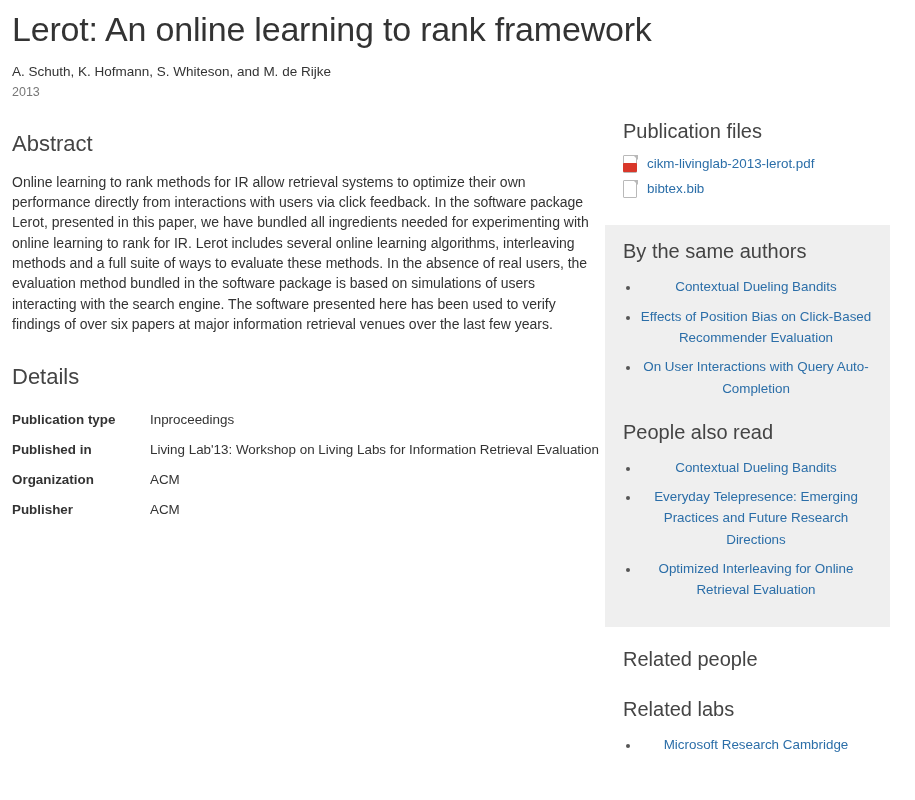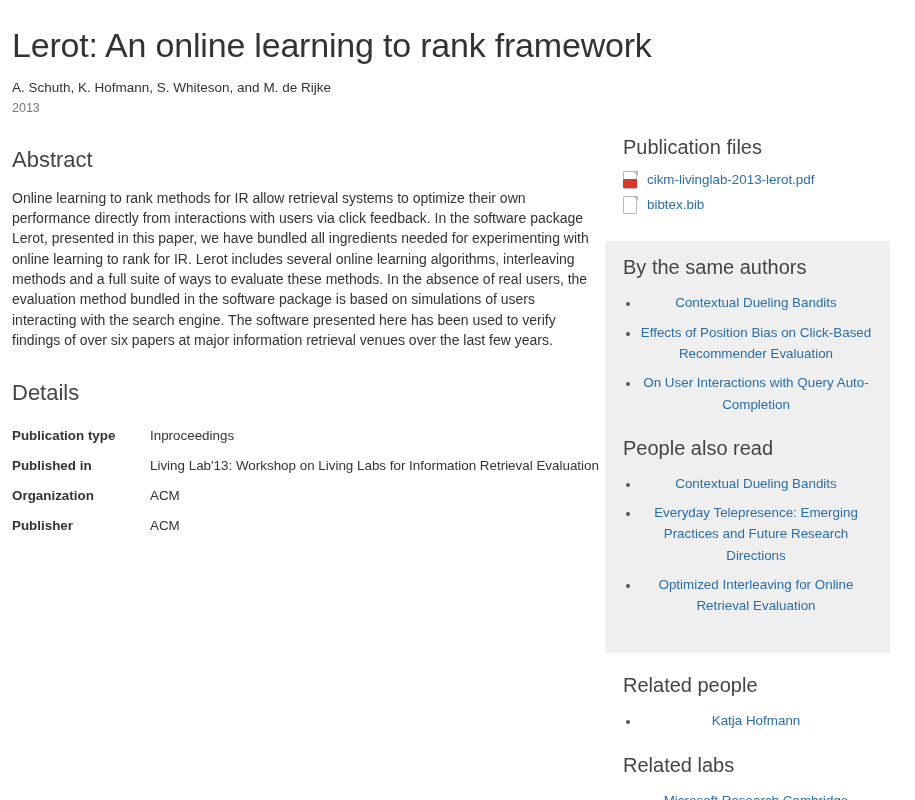--- a/index.html
+++ b/index.html
@@ -14,21 +14,21 @@
     overflow: hidden;
   }
   .page {
     position: relative;
     width: 915px;
     height: 800px;
   }
 
   
   .header {
-    padding: 20px 12px 0 12px;
+    padding: 4px 12px 0 12px;
   }
   .title {
     font-size: 34px;
     font-weight: 400;
     line-height: 1.15;
     color: #333333;
     margin: 6px 0 14px 0;
     letter-spacing: -0.2px;
   }
   .authors {
@@ -102,21 +102,21 @@
   table.details-table td.v {
     color: #333333;
   }
 
   
   .panel {
     padding: 0 18px 0 18px;
   }
   .panel.grey {
     background: #efefef;
-    padding: 14px 18px 30px 18px;
+    padding: 14px 18px 20px 18px;
   }
   h3.rc-h {
     font-size: 20px;
     font-weight: 400;
     color: #444444;
     margin: 0 0 12px 0;
     line-height: 1.2;
   }
   .files-list {
     list-style: none;
@@ -266,23 +266,20 @@
           <li><a href="#">Contextual Dueling Bandits</a></li>
           <li><a href="#">Everyday Telepresence: Emerging Practices and Future Research Directions</a></li>
           <li><a href="#">Optimized Interleaving for Online Retrieval Evaluation</a></li>
         </ul>
       </div>
 
       <div class="spacer-20"></div>
 
       <div class="panel">
         <h3 class="rc-h">Related people</h3>
-        <ul class="link-list">
-          <li><a href="#">Katja Hofmann</a></li>
-        </ul>
       </div>
 
       <div class="spacer-14"></div>
 
       <div class="panel">
         <h3 class="rc-h">Related labs</h3>
         <ul class="link-list">
           <li><a href="#">Microsoft Research Cambridge</a></li>
         </ul>
       </div>

